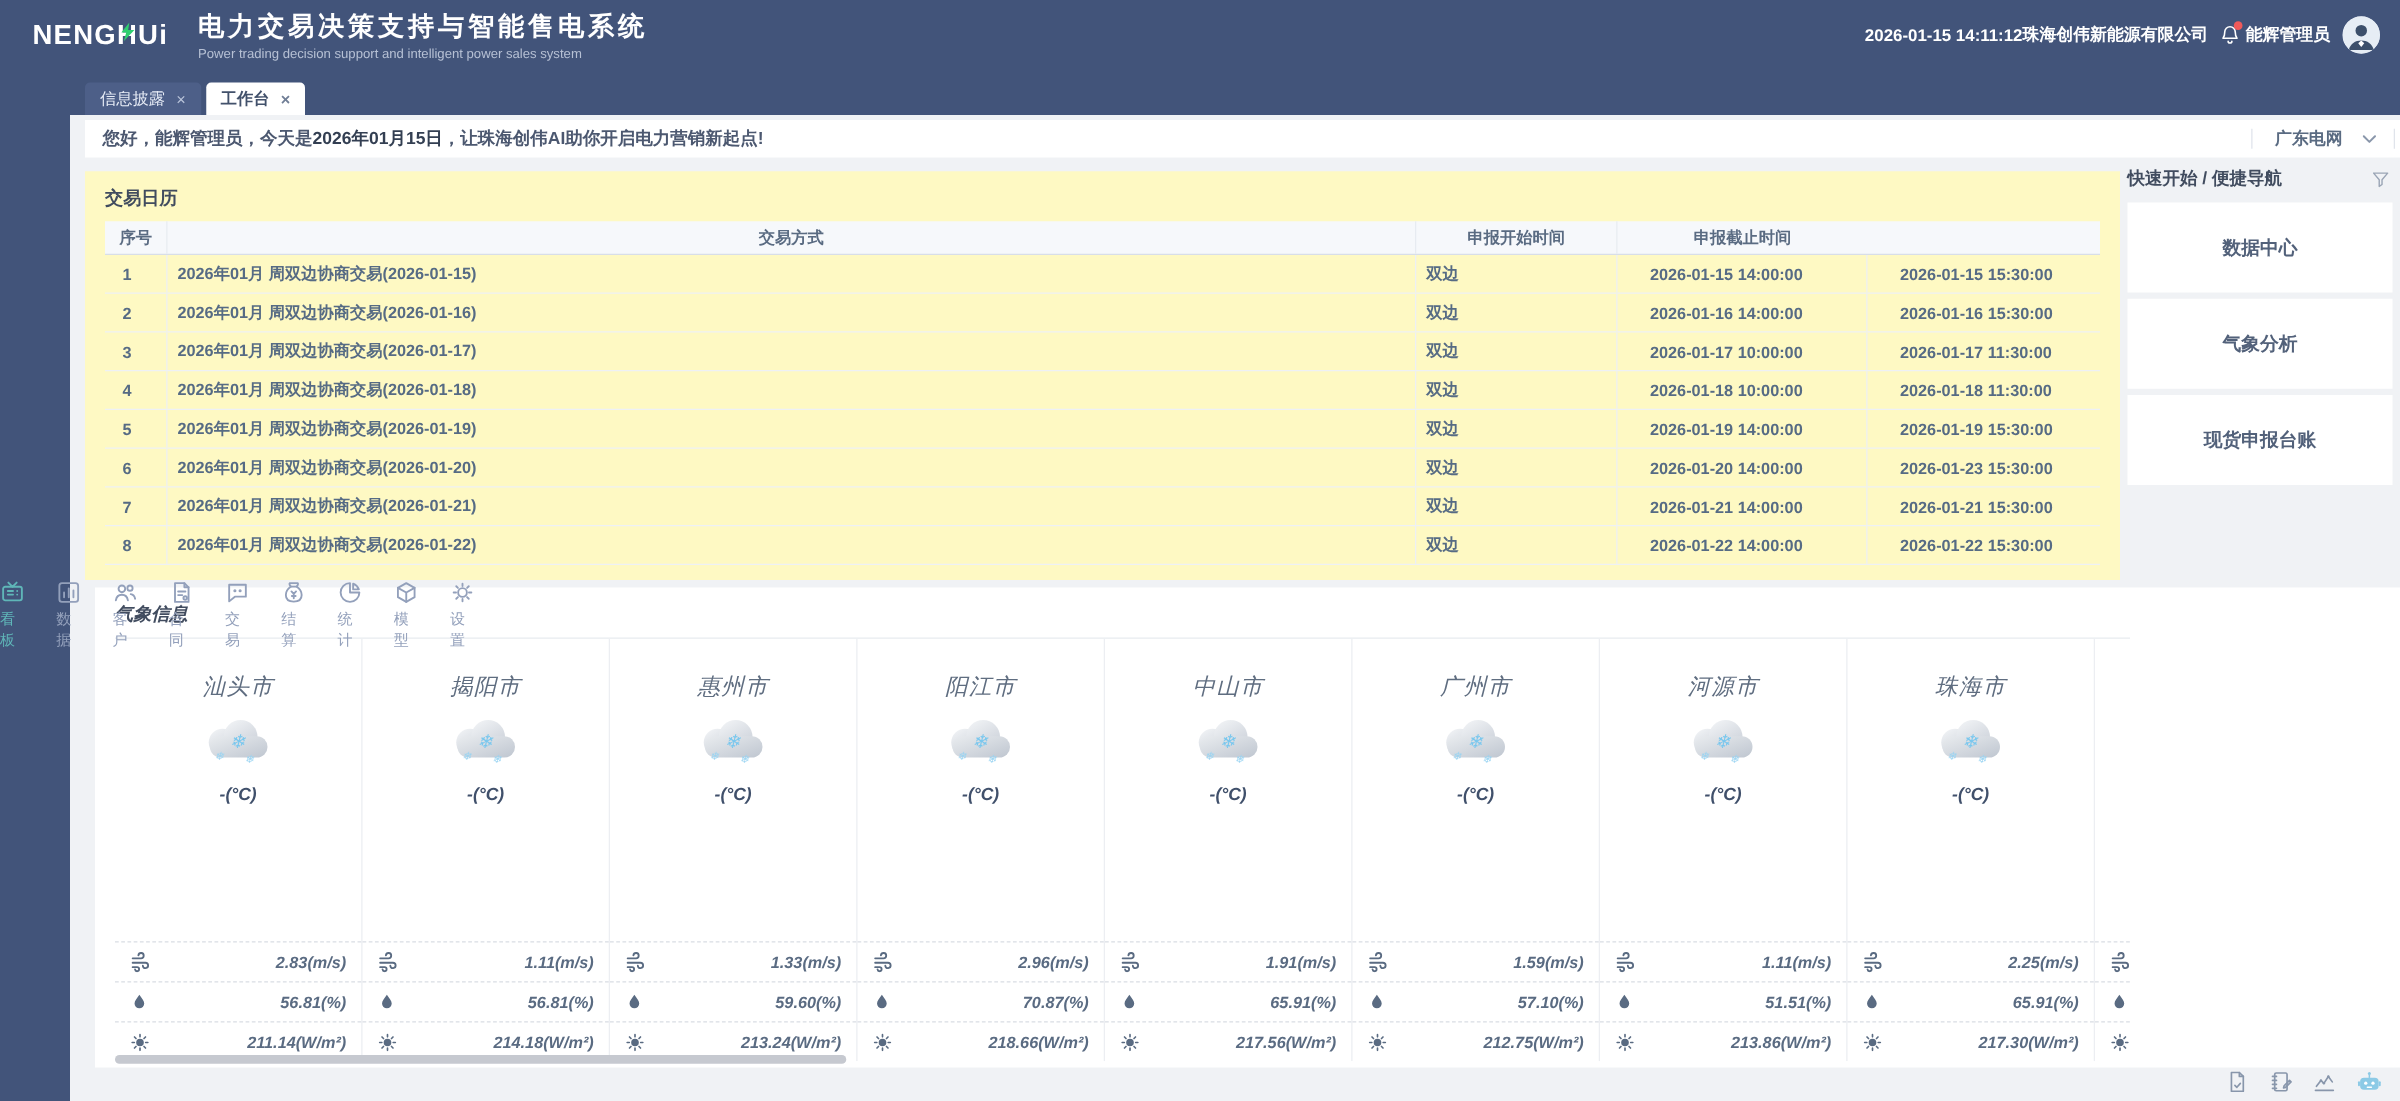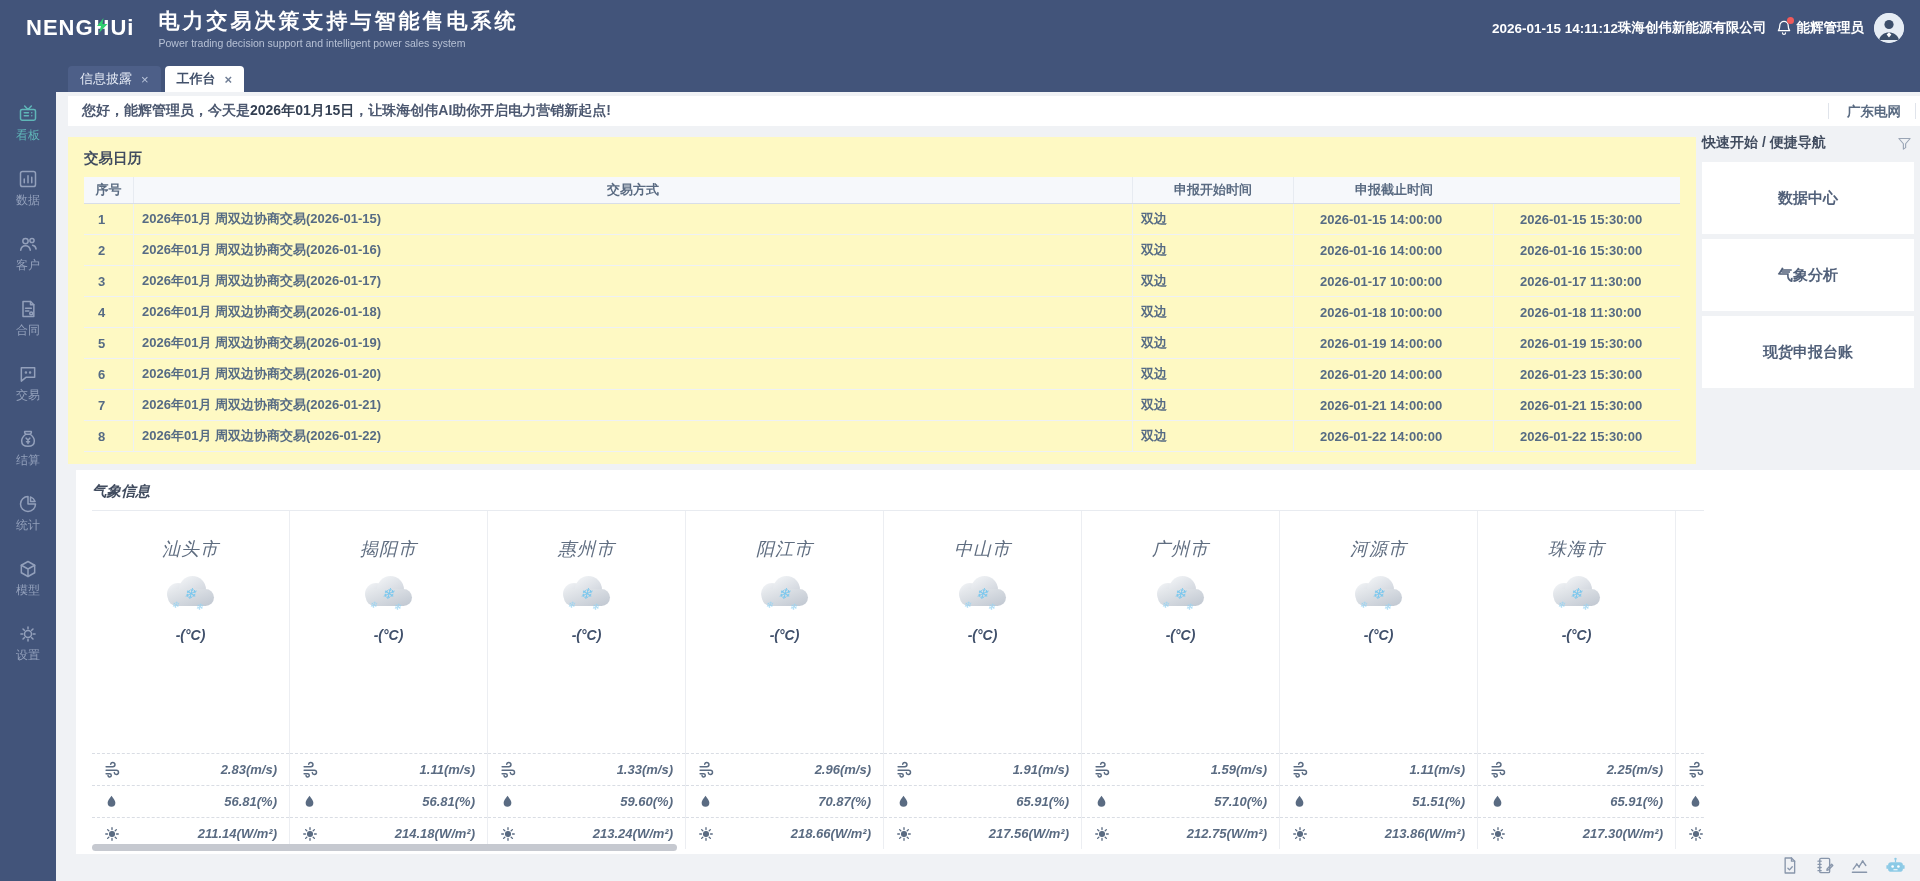--- a/index.html
+++ b/index.html
@@ -24,21 +24,21 @@
   .top-right { margin-left:auto; display:flex; align-items:center;
     padding-right:16px; color:#fff; font-size:13.5px; font-weight:700; }
   .bell-wrap { position:relative; margin:0 4px 0 8px; cursor:pointer; }
   .bell-dot { position:absolute; right:-1px; top:-2px; width:7px; height:7px;
     border-radius:50%; background:#f05a5a; }
   .avatar { width:30px; height:30px; border-radius:50%; background:#e6edf5;
     margin-left:10px; overflow:hidden; cursor:pointer; }
 
   
   .sidebar { position:absolute; left:0; top:56px; bottom:0; width:56px;
-    background:#42547a; display:flex; flex-direction:column; align-items:center;
+    background:#42547a; display:flex; flex-direction:row; align-items:center;
     padding-top:48px; gap:25px; z-index:5; }
   .side-item { display:flex; flex-direction:column; align-items:center; gap:3px;
     color:#93a0bb; cursor:pointer; width:100%; }
   .side-item .lbl { font-size:12px; }
   .side-item.active { color:#5fb6b8; }
 
   
   .tabstrip { position:absolute; left:56px; top:56px; right:0; height:36px;
     background:#42547a; display:flex; align-items:flex-end; padding-left:12px; z-index:4; }
   .tab { height:26px; display:flex; align-items:center; padding:0 12px;
@@ -50,21 +50,21 @@
 
   
   .main { position:absolute; left:56px; top:92px; right:0; bottom:0; background:#f0f2f5; }
 
   .greeting { position:absolute; left:12px; top:4px; right:0; height:30px;
     background:#fff; display:flex; align-items:center; padding-left:14px; font-size:14px; }
   .greet-prefix,.greet-suffix { color:#4c5870; font-weight:600;text-align:right; }
   .greet-date { color:#333f52; font-weight:700; }
   .region { margin-left:auto; display:flex; align-items:center; height:16px;
     border-left:1px solid #e0e4eb; border-right:1px solid #e0e4eb;
-    padding:0 14px 0 18px; margin-right:4px; cursor:pointer;flex-direction:column; }
+    padding:0 14px 0 18px; margin-right:4px; cursor:pointer; }
   .region .txt { font-size:13.5px; font-weight:600; color:#5a6b82; }
   .region svg { margin-left:16px; }
 
   .panel-title { padding:12px 16px 9px; font-size:14.5px; font-weight:700; color:#414c5f; }
 
   
   .panel-cal { position:absolute; left:12px; top:45px; width:1628px; height:327px; background:#fef9c3; }
   .cal-table { margin:0 16px; width:1596px; }
   .cal-head, .cal-row { display:grid; grid-template-columns:50px 999px 161px 200px 186px; }
   .cal-head { height:27px; background:#f6f8fb; border-bottom:1px solid #d8dee8; }

